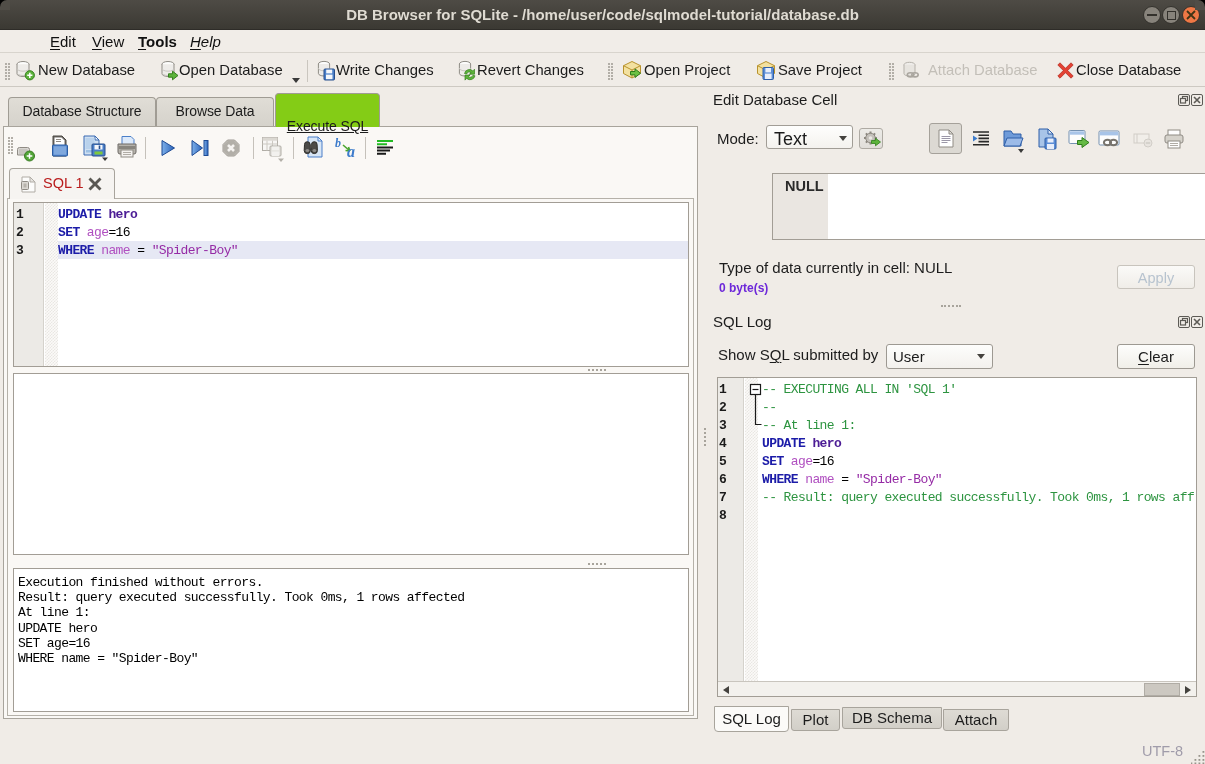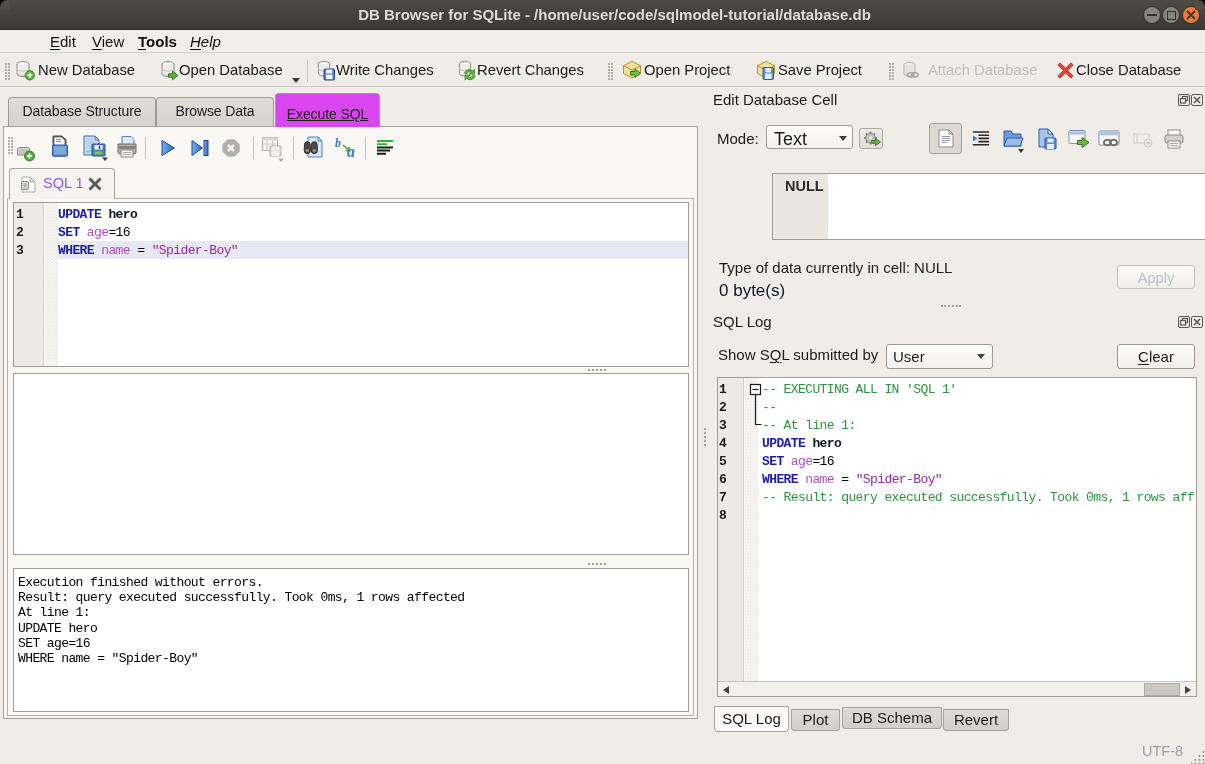--- a/index.html
+++ b/index.html
@@ -2,49 +2,49 @@
 <html><head>
 <meta charset="utf-8">
 <style>
 * { margin:0; padding:0; box-sizing:border-box; }
 html,body { width:1205px; height:764px; overflow:hidden; }
 body { font-family:"Liberation Sans", sans-serif; background:#f0ece7; position:relative; }
 .abs { position:absolute; }
 .mono { font-family:"Liberation Mono", monospace; }
 
 #titlebar { left:0; top:0; width:1205px; height:30px;
-  background:linear-gradient(#4e4b45,#3b3933); border-bottom:1px solid #2e2c28;padding-left:12px;}
+  background:linear-gradient(#4e4b45,#3b3933); border-bottom:1px solid #2e2c28;}
 #title { width:100%; text-align:center; top:6px; color:#dfdbd2; font-size:15px; font-weight:bold; }
 .winbtn { top:6px; width:18px; height:18px; border-radius:50%; }
 
 #menubar { left:0; top:30px; width:1205px; height:23px; background:#f1ede8; border-bottom:1px solid #d8d4cd; }
 .menuitem { top:3px; font-size:15px; color:#111; }
 .menuitem u { text-decoration-thickness:1px; text-underline-offset:2px; }
 
 #toolbar { left:0; top:54px; width:1205px; height:33px; background:#f0ece7; border-bottom:1px solid #cdc9c2; }
 .tbtext { top:8px; font-size:14.8px; color:#1c1c1c; }
 .tbsep { top:6px; width:1px; height:22px; background:#cac6bf; }
 .tbhandle { top:9px; width:6px; height:18px;
   background-image:radial-gradient(circle at 1.2px 1.2px, #b2aea7 1px, transparent 1.2px);
   background-size:3px 3px; }
 
 .maintab { font-size:14px; letter-spacing:-0.1px; color:#1c1c1c; border:1px solid #a09c94; border-bottom:none;
   border-radius:4px 4px 0 0; text-align:center; }
 .maintab.inactive { top:97px; height:30px; background:linear-gradient(#e0ddd6,#d5d2cb); padding-top:5px; }
-.maintab.active { top:93px; height:34px; background:#d946ef; padding-top:12px; z-index:3;text-decoration:underline; }
+.maintab.active { top:93px; height:34px; background:#84cc16; padding-top:24px; z-index:3;text-decoration:underline; }
 
 .frame { border:1px solid #a8a49c; }
 .whitebox { background:#ffffff; border:1px solid #a29d95; }
 
 .checker { background-image:linear-gradient(45deg,#e9e7e3 25%,transparent 25%,transparent 75%,#e9e7e3 75%),
   linear-gradient(45deg,#e9e7e3 25%,transparent 25%,transparent 75%,#e9e7e3 75%);
   background-size:3px 3px; background-position:0 0,1.5px 1.5px; background-color:#fbfaf8; }
 
 .kw { color:#1c1ca8; font-weight:bold; }
-.tbl { color:#0f172a; font-weight:bold;margin-top:44px; }
+.tbl { color:#4c1d95; font-weight:bold;margin-top:44px; }
 .idf { color:#b050c0; }
 .str { color:#952aa5; }
 .cmt { color:#2d9440; }
 
 .sb-track { background:#f3f1ed; }
 .arrow { width:0; height:0; position:absolute; }
 
 .dockbtn { width:12px; height:12px; border:1px solid #5c5a55; border-radius:2px; }
 .gutter-num { position:absolute; left:0; width:26px; text-align:left; padding-left:2px;
   font-weight:bold; color:#1a1a1a; }
@@ -255,21 +255,21 @@
       </svg></div>
   </div>
 
 <div class="abs" style="left:9px; top:168px; width:106px; height:31px; background:#f6f4f1; border:1px solid #a8a49c; border-bottom:none; border-radius:4px 4px 0 0; z-index:3;">
   <svg class="abs" style="left:11px; top:7px;" width="15" height="17" viewBox="0 0 15 17">
     <path d="M1 1 h8 l5 5 v10 h-13 z" fill="#fcfcfb" stroke="#b0aca5"></path>
     <path d="M9 1 l5 5 h-5 z" fill="#e8e6e2" stroke="#b0aca5"></path>
     <rect x="0.5" y="5.5" width="7" height="8" rx="1" fill="#dad7d2" stroke="#8f8b84"></rect>
     <rect x="2.5" y="7.5" width="3" height="4" fill="#b7b3ac"></rect>
   </svg>
-  <span class="abs" style="left:33px; top:6px; font-size:14.5px; color:#8b5cf6;">SQL 1</span>
+  <span class="abs" style="left:33px; top:6px; font-size:14.5px; color:#b91c1c;">SQL 1</span>
   <svg class="abs" style="left:78px; top:8px;" width="14" height="14" viewBox="0 0 14 14">
     <path d="M2.5 0.5 L7 5 L11.5 0.5 L13.5 2.5 L9 7 L13.5 11.5 L11.5 13.5 L7 9 L2.5 13.5 L0.5 11.5 L5 7 L0.5 2.5 Z" fill="#5a5853"></path>
   </svg>
 </div>
 
 <div class="abs" style="left:7px; top:198px; width:687px; height:518px; border:1px solid #b5b1a9; background:#faf8f5;"></div>
 
 <div class="abs whitebox" style="left:13px; top:202px; width:676px; height:165px;">
   <div class="abs" style="left:0; top:0; width:30px; height:163px; background:#eceae6; border-right:1px solid #d5d2cc;"></div>
   <div class="abs checker" style="left:31px; top:0; width:13px; height:163px;"></div>
@@ -382,21 +382,21 @@
         <rect x="5" y="13" width="12" height="7" fill="#fdfdfd" stroke="#8f8b84"></rect>
         <path d="M7 15.5 h8 M7 17.5 h8" stroke="#b0aca5"></path>
       </svg></div>
   </div>
 
 <div class="abs" style="left:724px; top:173px; width:464px; height:67px; background:#fff; border:1px solid #a29d95;margin-left:48px;">
   <div class="abs" style="left:0; top:0; width:55px; height:65px; background:#eae6e1;"></div>
   <span class="abs" style="left:12px; top:4px; font-size:14.5px; font-weight:bold; color:#2a2a2a;">NULL</span>
 </div>
 <div class="abs" style="left:719px; top:259px; font-size:15px; color:#1c1c1c;">Type of data currently in cell: NULL</div>
-<div class="abs" style="left:719px; top:281px; font-size:17px; color:#0f172a;">0 byte(s)</div>
+<div class="abs" style="left:719px; top:281px; font-size:12px; color:#6d28d9;font-weight:bold;">0 byte(s)</div>
 <div class="abs" style="left:1117px; top:265px; width:78px; height:24px; background:linear-gradient(#fbfaf8,#f0ede8); border:1px solid #c8c4bd; border-radius:3px; text-align:center;">
   <span style="font-size:14.5px; color:#b7c3cf; position:relative; top:3px;">Apply</span>
 </div>
 
 <div class="abs" style="left:941px; top:305px; width:20px; height:2px; border-top:2px dotted #a8a49c;"></div>
 
 <div class="abs" style="left:713px; top:313px; font-size:15px; color:#1c1c1c;">SQL Log</div>
 <div class="abs dockbtn" style="left:1178px; top:316px;">
   <svg width="10" height="10" viewBox="0 0 10 10" style="position:absolute;left:0;top:0;">
     <rect x="3.5" y="1.5" width="5" height="4" fill="none" stroke="#5c5a55" stroke-width="1.2"></rect>
@@ -455,21 +455,21 @@
 <div class="abs" style="left:714px; top:706px; width:75px; height:26px; background:#fbfaf8; border:1px solid #a8a49c; border-radius:0 0 4px 4px; text-align:center; z-index:2;">
   <span style="font-size:15px; color:#1c1c1c; position:relative; top:3px;">SQL Log</span>
 </div>
 <div class="abs" style="left:791px; top:709px; width:49px; height:22px; background:linear-gradient(#dedbd4,#d2cfc8); border:1px solid #a8a49c; border-radius:0 0 3px 3px; text-align:center;">
   <span style="font-size:15px; color:#1c1c1c; position:relative; top:1px;">Plot</span>
 </div>
 <div class="abs" style="left:842px; top:707px; width:100px; height:22px; background:linear-gradient(#dedbd4,#d2cfc8); border:1px solid #a8a49c; border-radius:0 0 3px 3px; text-align:center;">
   <span style="font-size:15px; color:#1c1c1c; position:relative; top:1px;">DB Schema</span>
 </div>
 <div class="abs" style="left:943px; top:709px; width:66px; height:22px; background:linear-gradient(#dedbd4,#d2cfc8); border:1px solid #a8a49c; border-radius:0 0 3px 3px; text-align:center;">
-  <span style="font-size:15px; color:#1c1c1c; position:relative; top:1px;">Revert</span>
+  <span style="font-size:15px; color:#1c1c1c; position:relative; top:1px;">Attach</span>
 </div>
 
 <div class="abs" style="left:1142px; top:743px; font-size:14.5px; color:#a09caa;">UTF-8</div>
 <svg class="abs" style="left:1191px; top:750px;" width="14" height="14" viewBox="0 0 14 14">
   <g fill="#98948c">
     <rect x="11.5" y="1" width="1.8" height="1.8"></rect>
     <rect x="7.5" y="5" width="1.8" height="1.8"></rect>
       <rect x="11.5" y="5" width="1.8" height="1.8"></rect>
     <rect x="3.5" y="9" width="1.8" height="1.8"></rect>
       <rect x="7.5" y="9" width="1.8" height="1.8"></rect>

